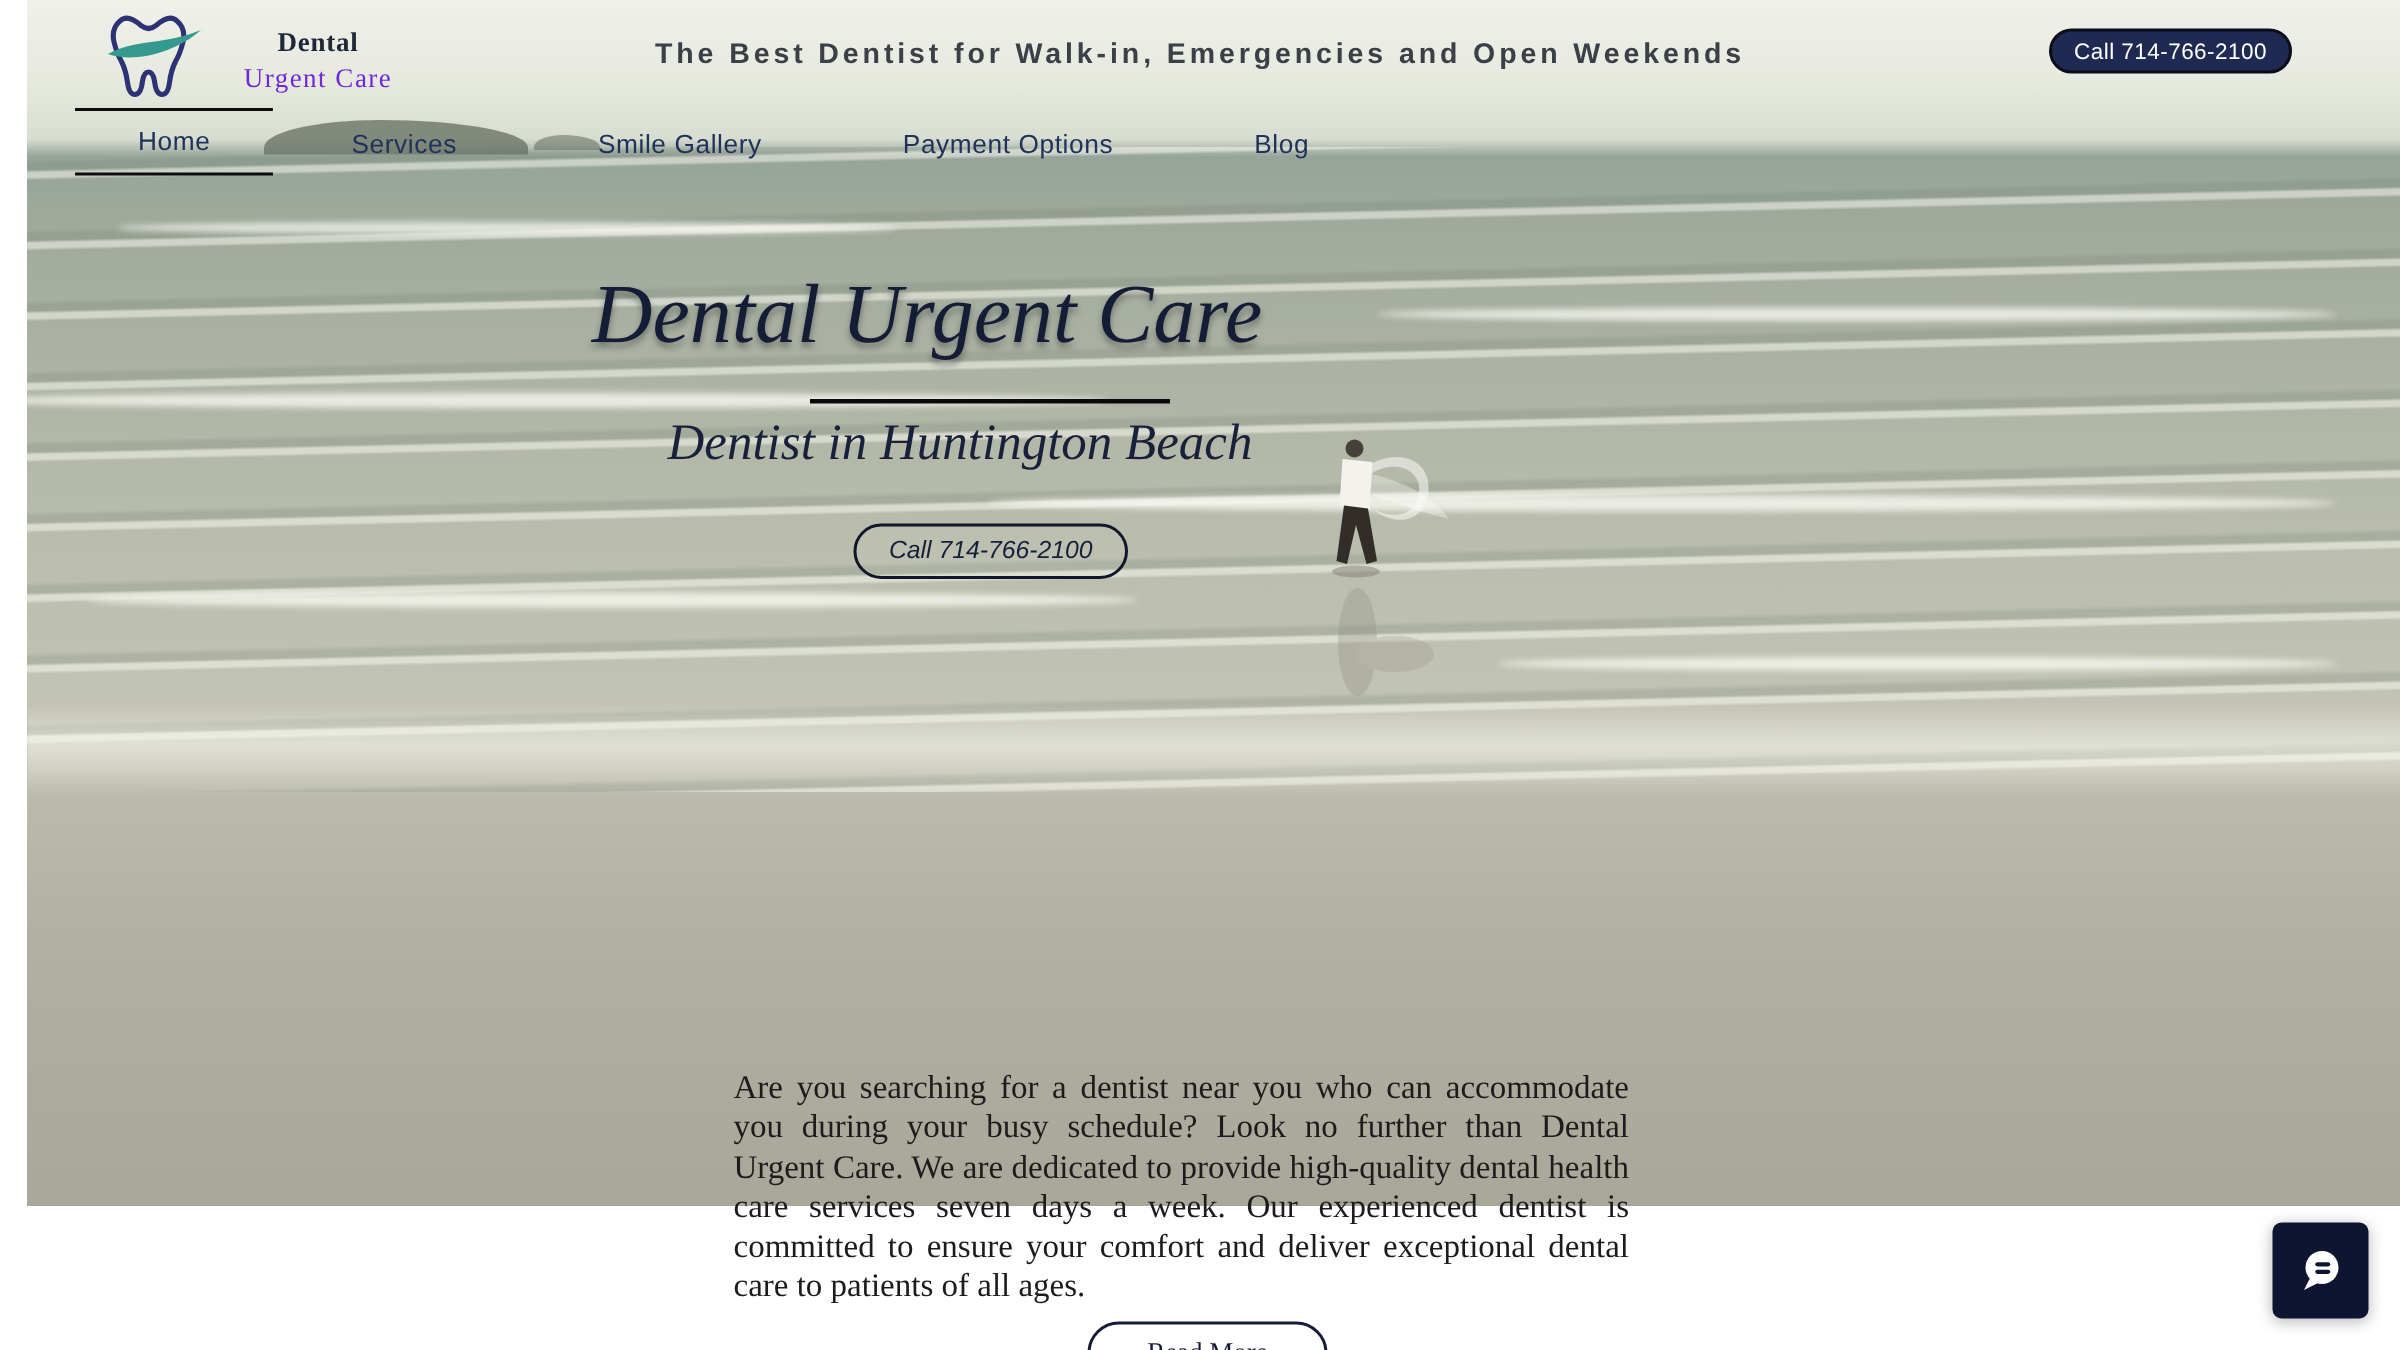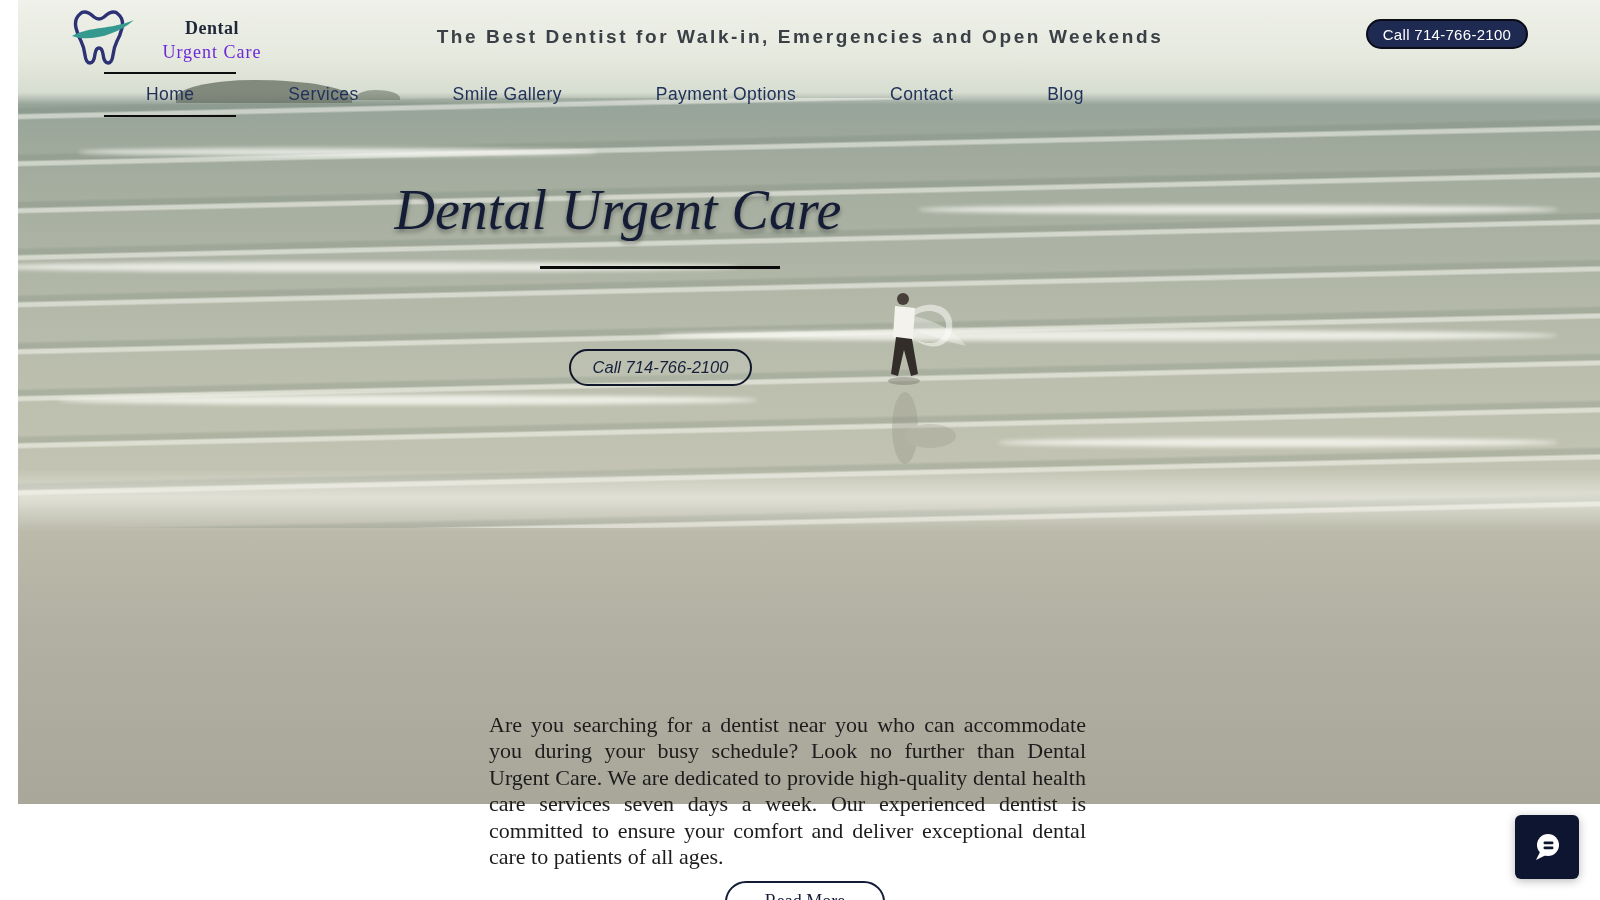--- a/index.html
+++ b/index.html
@@ -51,21 +51,21 @@
   .brand-line2 { font-family:"Liberation Serif", serif; font-size:18px; color:#6d28d9;
                  letter-spacing:1px; margin-top:3px; }
   .tagline { position:absolute; top:26px; left:0; right:0; text-align:center;
              font-size:19px; font-weight:bold; letter-spacing:2.6px; color:#3a4046; }
   .call-top { position:absolute; top:19px; left:1366px; width:162px; height:30px;
               background:#1e2a52; border:2px solid #0a0d18; border-radius:16px;
               color:#ffffff; font-size:15px; display:flex; align-items:center;
               justify-content:center; cursor:pointer; letter-spacing:.3px; }
 
   .nav { position:absolute; top:72px; left:0; display:flex; gap:10px;
-         padding-left:104px; align-items:center; }
+         padding-left:50px; align-items:flex-end; }
   .nav-item { padding:10px 42px; font-size:17.5px; color:#21325a; cursor:pointer;
               white-space:nowrap; letter-spacing:.4px; }
   .nav-item.active { border-top:2px solid #0d0d0d; border-bottom:2px solid #0d0d0d; }
 
   
   .hero-title { position:absolute; top:178px; left:600px; transform:translateX(-50%);
     font-family:"Liberation Serif", serif; font-size:56px; color:#141c36;
     text-shadow:0 3px 4px rgba(45,45,45,.45); white-space:nowrap; }
   .hero-divider { position:absolute; top:266px; left:522px; width:240px; height:3px; background:#0a0a0a; }
   .hero-subtitle { position:absolute; top:277px; left:622px; transform:translateX(-50%);
@@ -112,20 +112,21 @@
       <path d="M26,51 L21,88 L28,90 L34,64 L41,90 L48,88 L42,53 Z" fill="#322d29"></path>
       <ellipse cx="34" cy="95" rx="16" ry="4" fill="rgba(120,118,106,0.45)"></ellipse>
       <g opacity="0.30">
         <ellipse cx="35" cy="142" rx="13" ry="36" fill="#8e8c7e"></ellipse>
         <ellipse cx="60" cy="150" rx="26" ry="12" fill="#9a978a"></ellipse>
       </g>
     </svg>
 
     <div class="hero-title">Dental Urgent Care</div>
     <div class="hero-divider"></div>
+    <div class="hero-subtitle">Dentist in Huntington Beach</div>
     <div class="call-hero">Call 714-766-2100</div>
   </div>
 
   <div class="logo-block">
     <svg width="62" height="58" viewBox="0 0 62 58">
       <path d="M22,9 Q13,1 8,6 Q2,11 4,20 Q6,28 9,33 Q12,39 13,47 Q14,55 18,55 Q22,55 23,46 Q24,40 27,40 Q30,40 31,46 Q32,55 36,55 Q40,55 41,47 Q42,39 45,33 Q48,28 50,20 Q52,11 46,6 Q41,1 32,9 Q27,13 22,9 Z" fill="none" stroke="#2d3274" stroke-width="3.4" stroke-linejoin="round" stroke-linecap="round"></path>
       <path d="M0,28 C18,18 38,22 62,12 C44,28 16,34 0,28 Z" fill="#35998f"></path>
     </svg>
   </div>
   <div class="brand">
@@ -135,21 +136,20 @@
 
   <div class="tagline">The Best Dentist for Walk-in, Emergencies and Open Weekends</div>
 
   <div class="call-top">Call 714-766-2100</div>
 
   <div class="nav">
     <a class="nav-item active">Home</a>
     <a class="nav-item">Services</a>
     <a class="nav-item">Smile Gallery</a>
     <a class="nav-item">Payment Options</a>
-    <a class="nav-item">Contact</a>
     <a class="nav-item">Blog</a>
   </div>
 
   <p class="intro-paragraph">Are you searching for a dentist near you who can accommodate you during your busy schedule? Look no further than Dental Urgent Care. We are dedicated to provide high-quality dental health care services seven days a week. Our experienced dentist is committed to ensure your comfort and deliver exceptional dental care to patients of all ages.</p>
   <div class="read-more">Read More</div>
 
   <div class="chat-widget">
     <svg width="34" height="34" viewBox="0 0 34 34">
       <circle cx="18" cy="15" r="11" fill="#ffffff"></circle>
       <path d="M10,22 L6,30 L16,25 Z" fill="#ffffff"></path>

